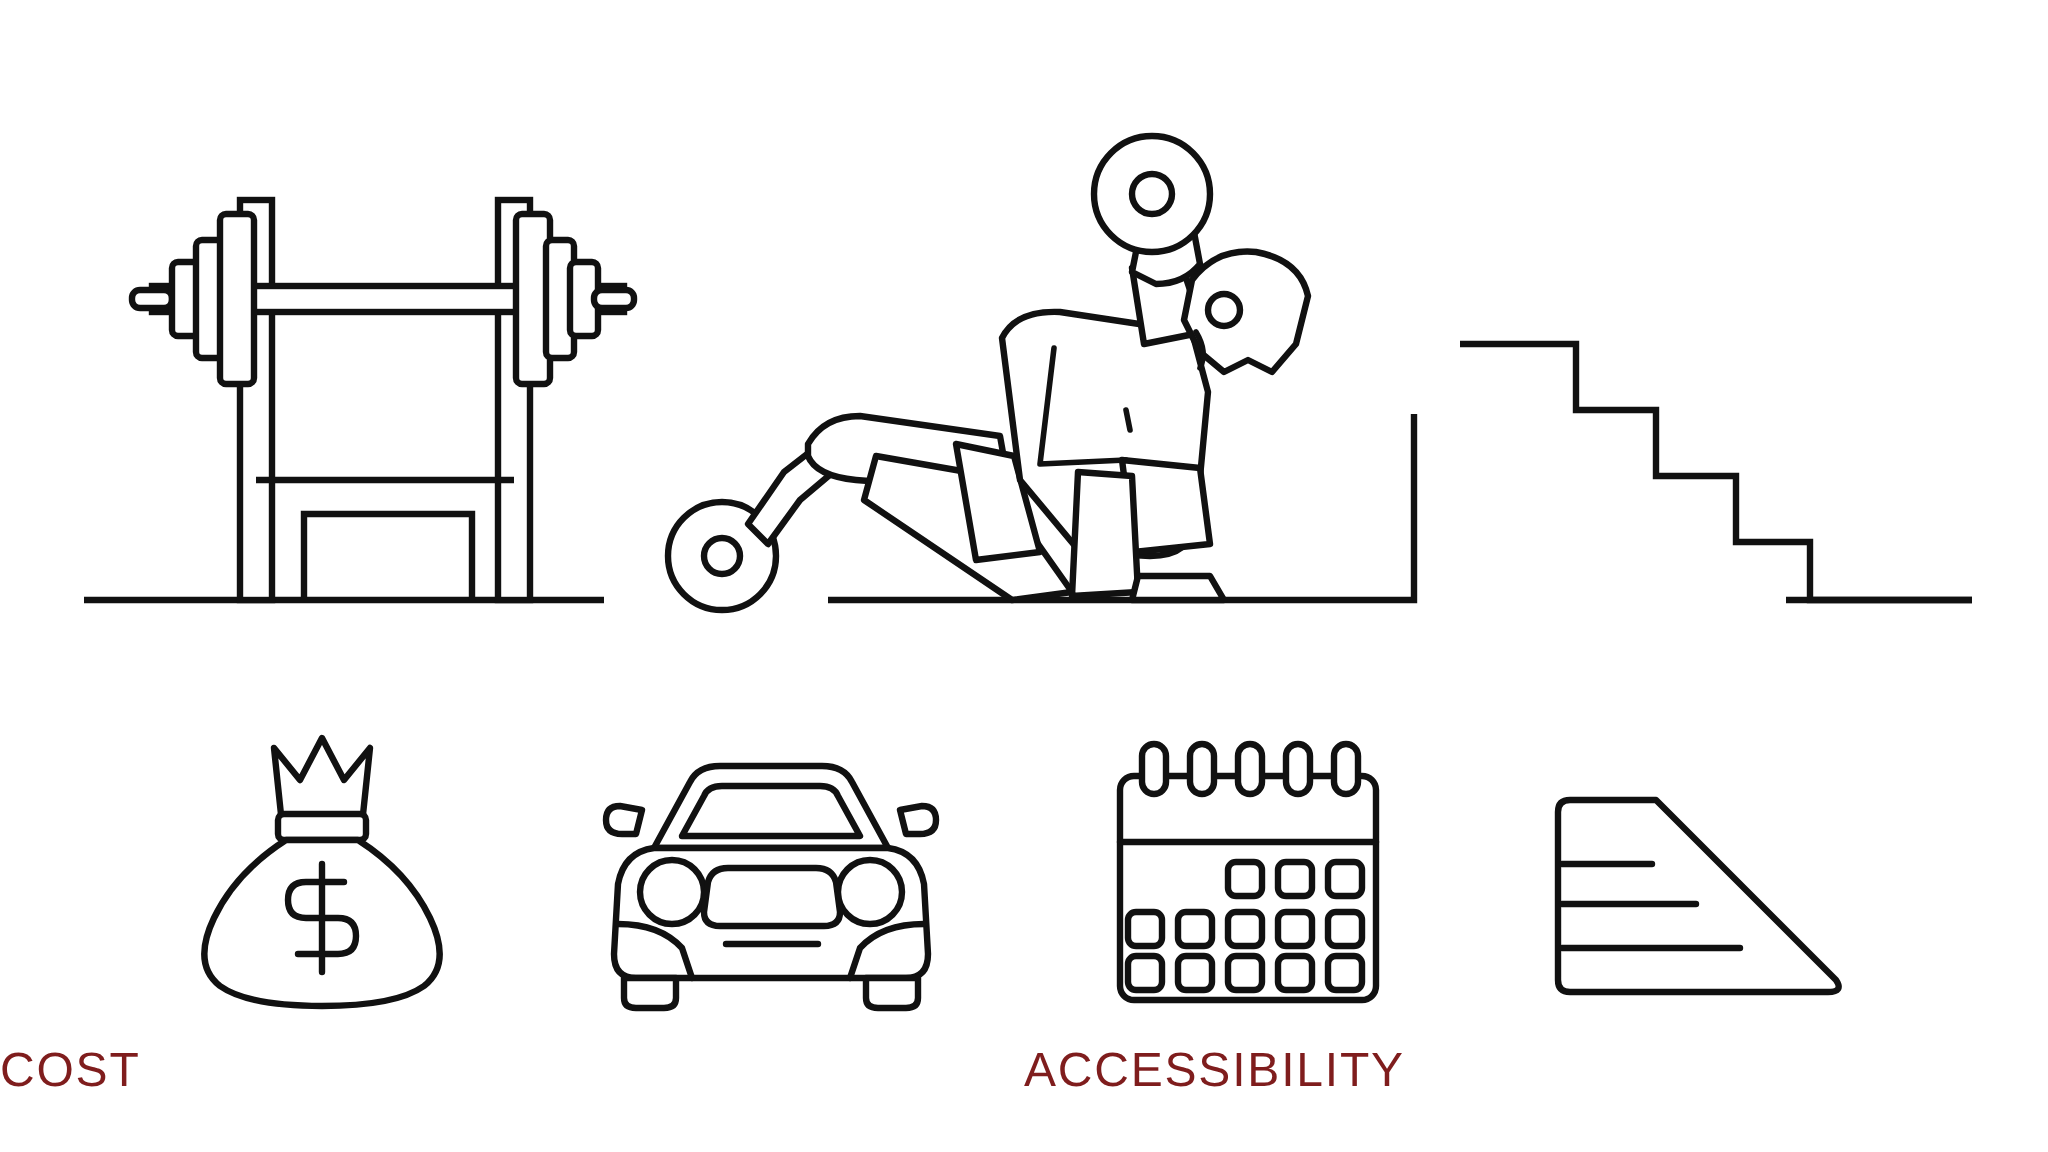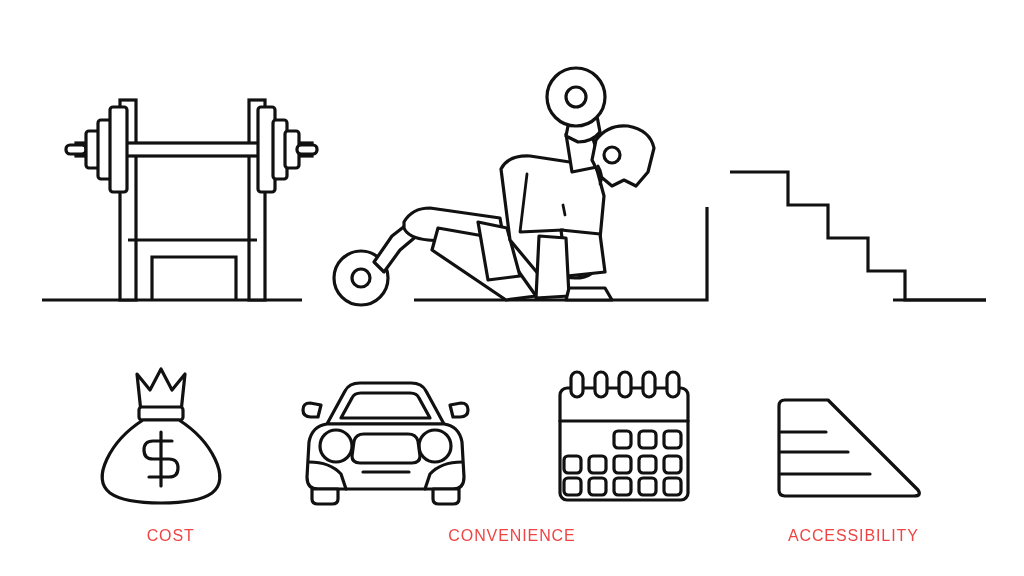--- a/index.html
+++ b/index.html
@@ -54,24 +54,23 @@
     position: absolute;
     left: 0;
     top: 524px;
     width: 1024px;
     height: 40px;
     display: flex;
     flex-direction: row;
   }
   .label-cell {
     flex: 1 1 0;
-    text-align: center;
-    font-size: 16px;
+    font-size: 24px;
     letter-spacing: 0.9px;
-    color: #ef4444;
+    color: #7f1d1d;
     font-family: "Liberation Sans", sans-serif;
     line-height: 24px;
     white-space: nowrap;
   }
 </style>
 </head>
 <body>
 
 <div id="canvas">
 
@@ -218,17 +217,16 @@
       <path class="stroke-round fillwhite" d="M 785 400 L 828 400 L 918 490 Q 922 496 914 496 L 785 496 Q 779 496 779 490 L 779 406 Q 779 400 785 400 Z"></path>
       <path class="stroke-round" d="M 781 432 L 826 432"></path>
       <path class="stroke-round" d="M 781 452 L 848 452"></path>
       <path class="stroke-round" d="M 781 474 L 870 474"></path>
     </g>
 
   </svg>
 
   <div class="labels-row">
     <div class="label-cell">COST</div>
-    <div class="label-cell">CONVENIENCE</div>
     <div class="label-cell">ACCESSIBILITY</div>
   </div>
 
 </div>
 
 </body></html>

